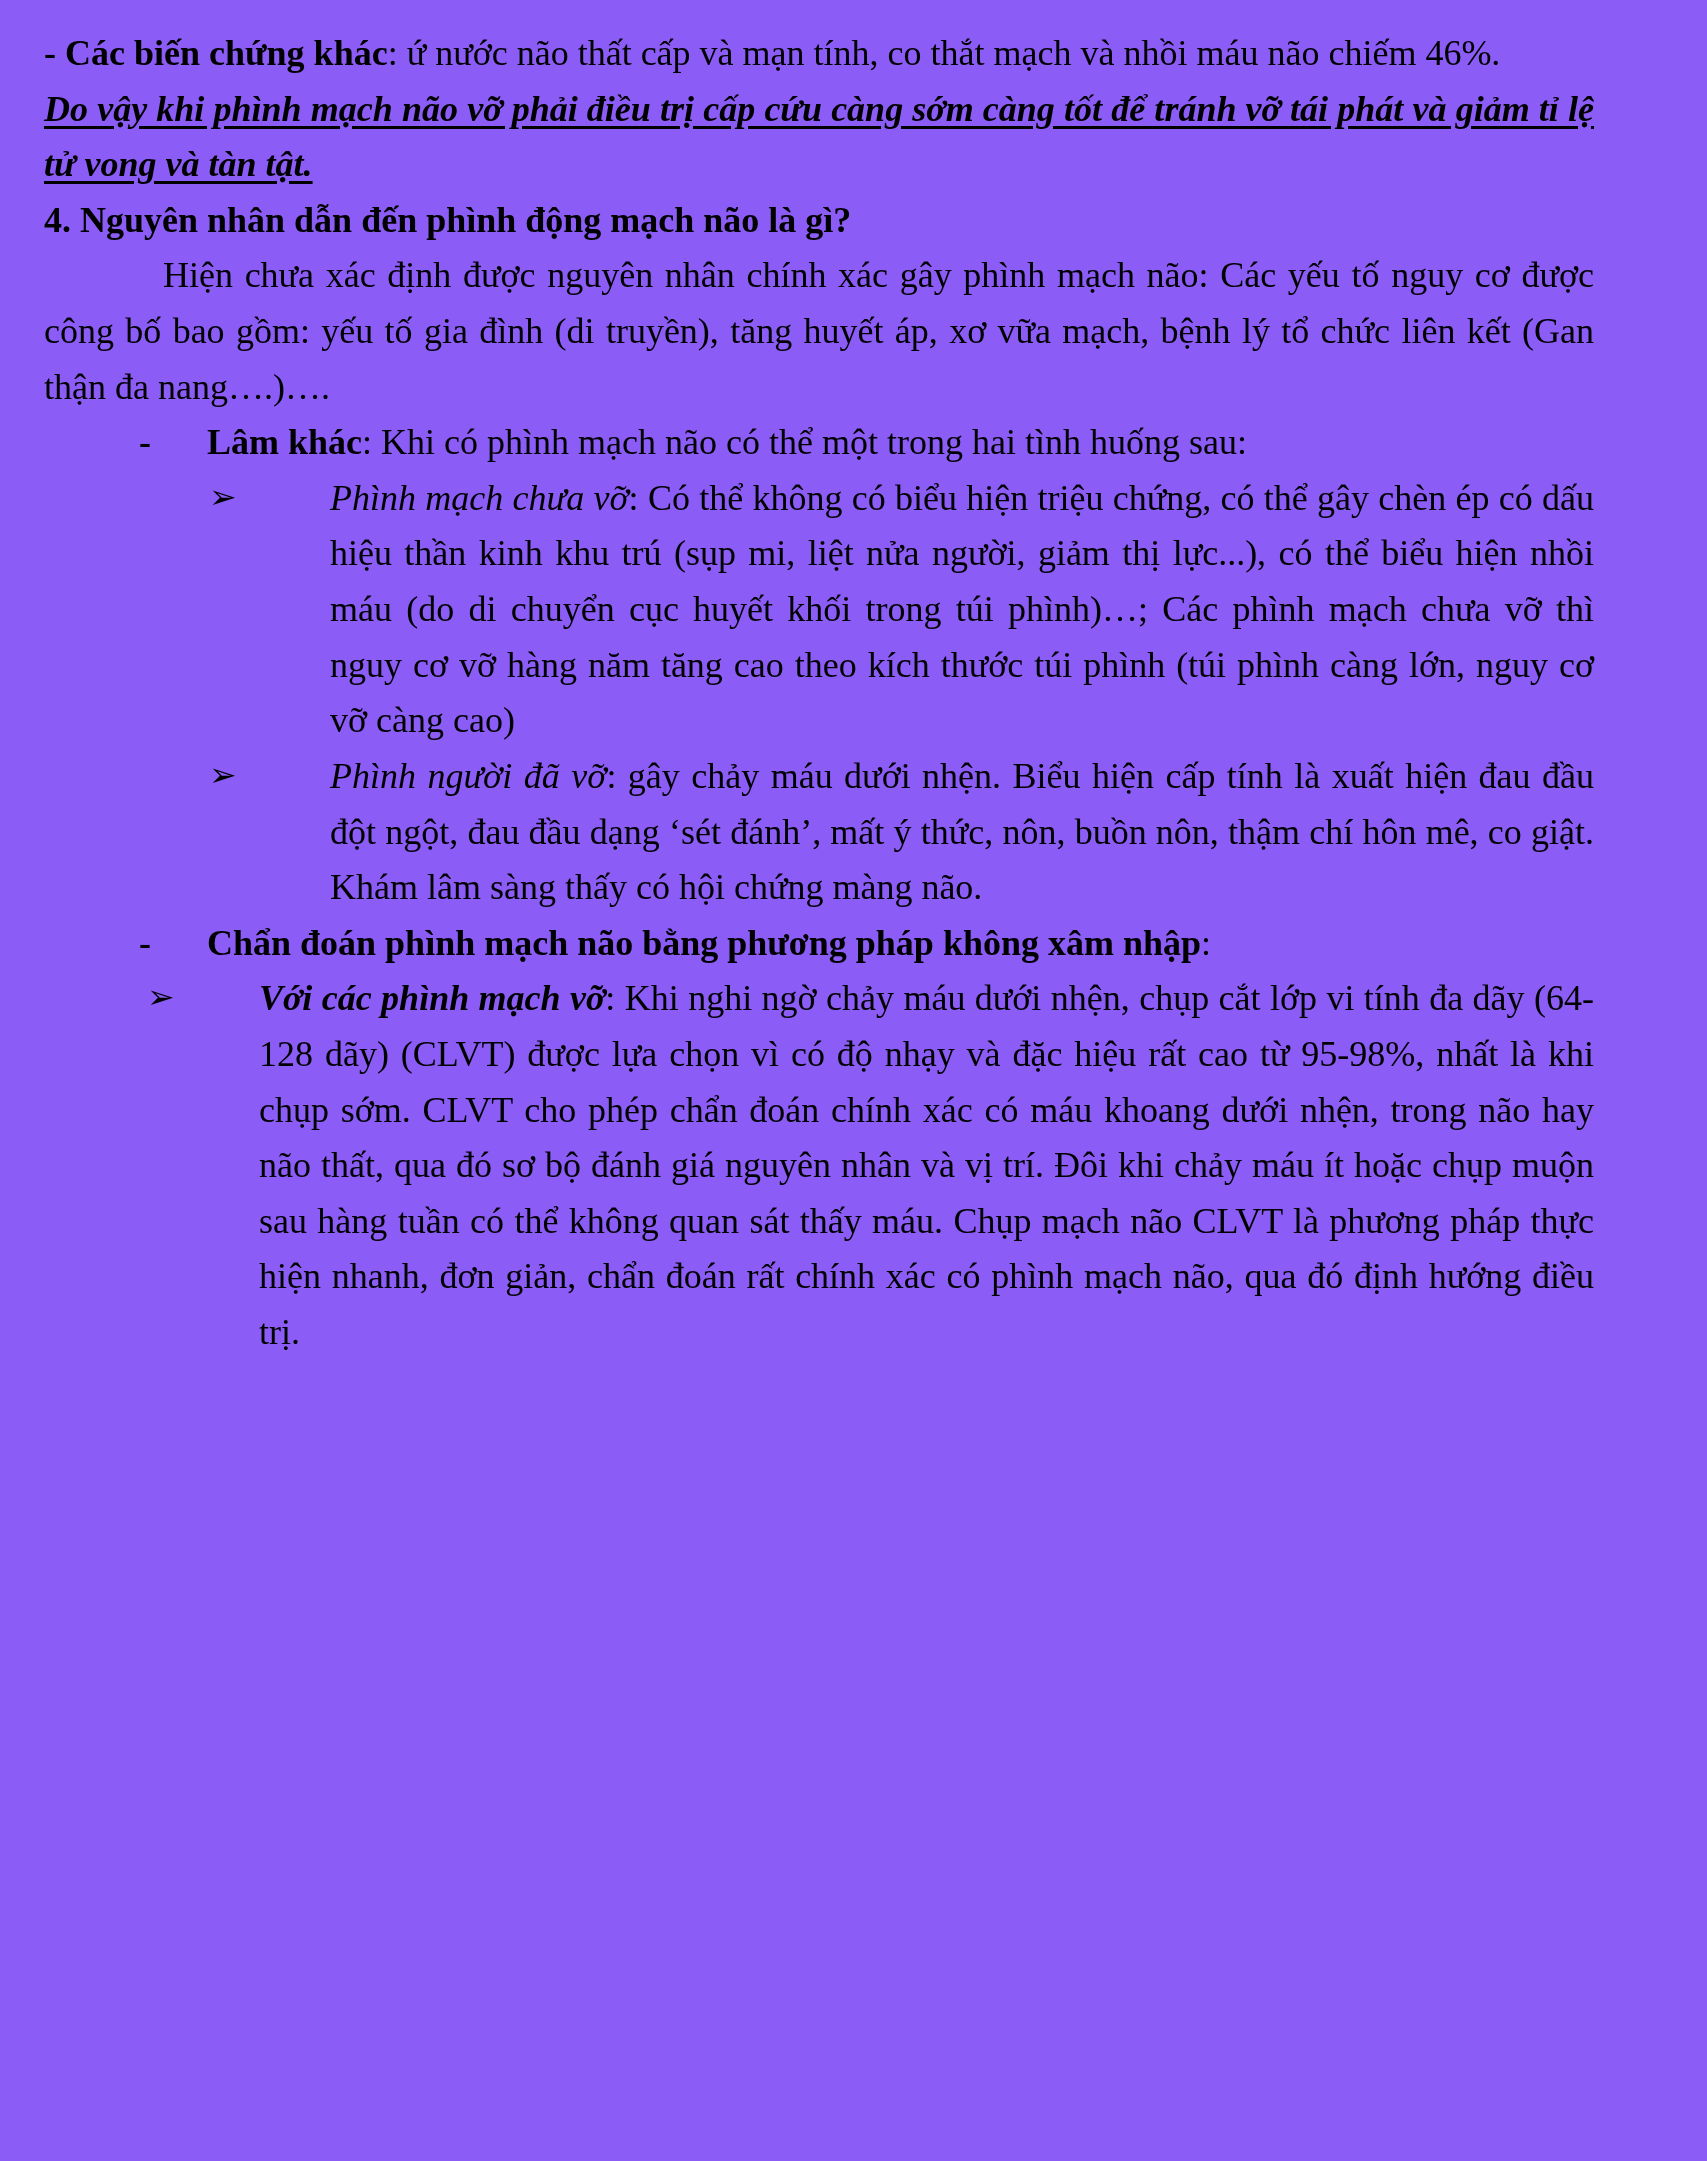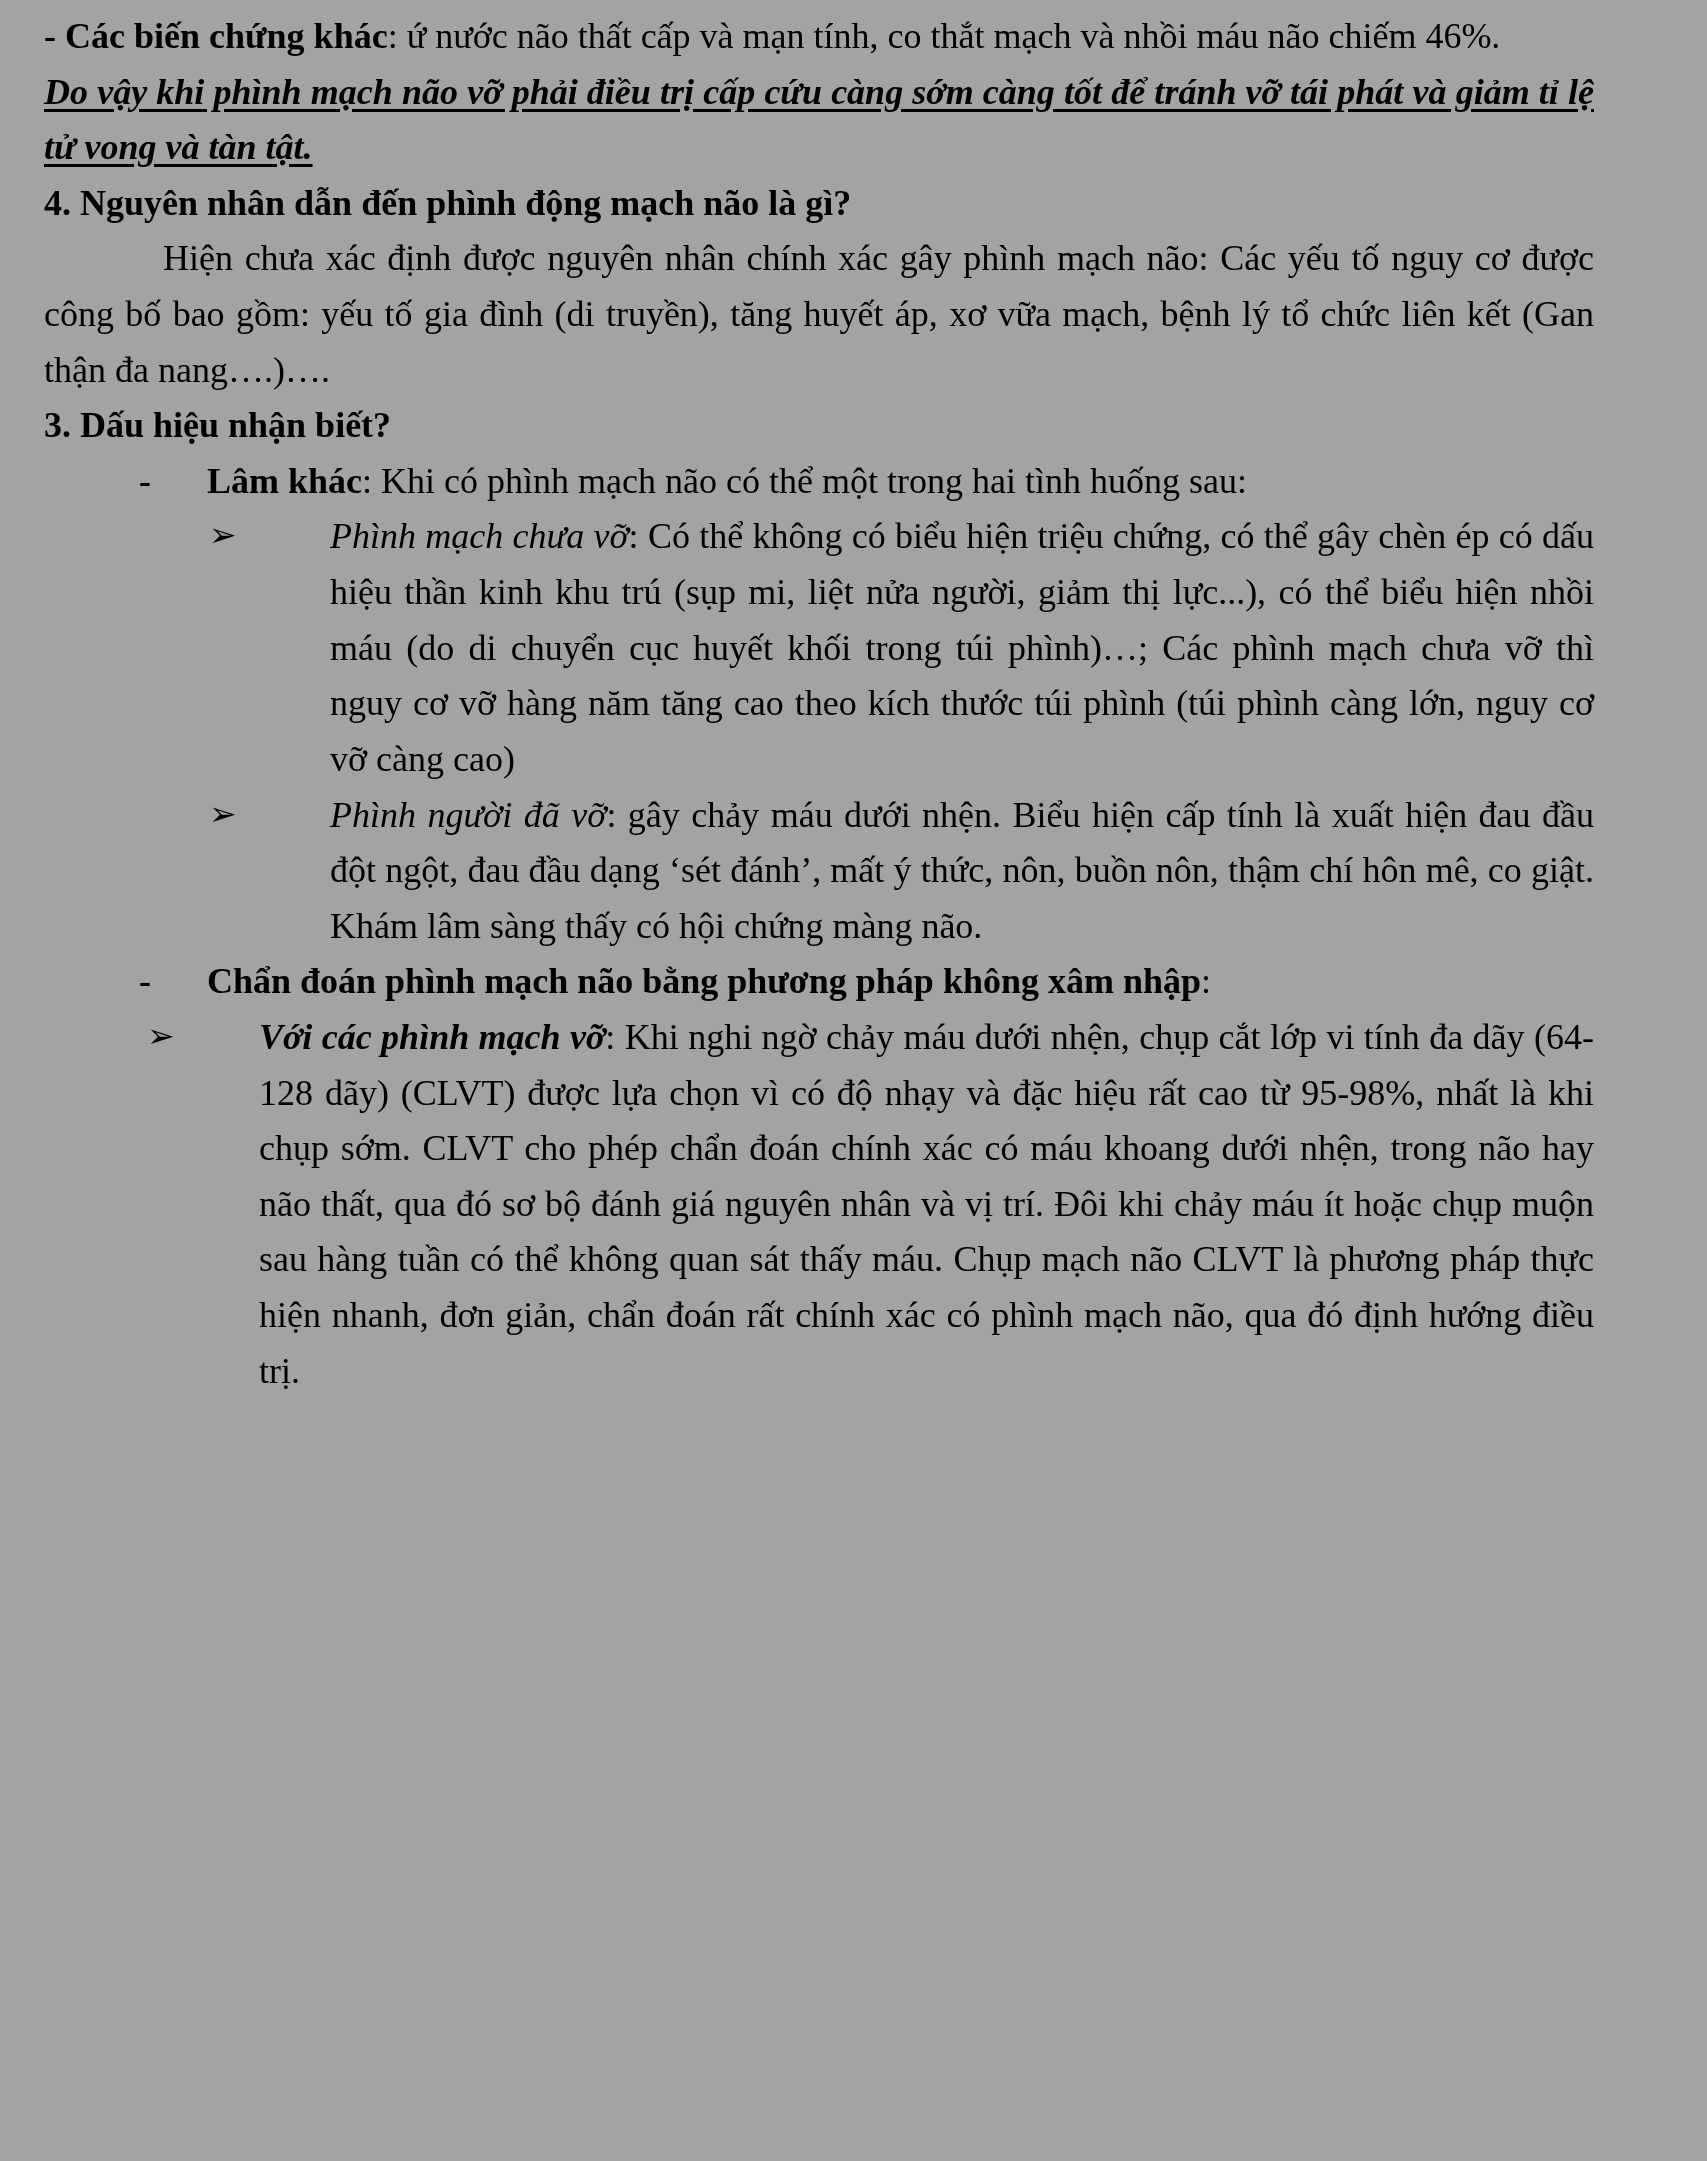--- a/index.html
+++ b/index.html
@@ -8,23 +8,23 @@
     background: #ffffff;
   }
   body {
     font-family: "Liberation Serif", "DejaVu Serif", serif;
     color: #000000;
   }
   .page {
     position: relative;
     width: 1708px;
     height: 2161px;
-    background: #a3a3a3;
+    background: #8b5cf6;
     box-sizing: border-box;
-    padding: 9px 114px 0 44px;
+    padding: 26px 114px 0 44px;
     overflow: hidden;
   }
   .doc {
     font-size: 36px;
     line-height: 1.545;
     text-align: justify;
     text-justify: inter-word;
   }
 
   
@@ -94,21 +94,20 @@
   <div class="doc">
 
     <p class="block"><span class="b">- Các biến chứng khác</span><span>: ứ nước não thất cấp và mạn tính, co thắt mạch và nhồi máu não chiếm 46%.</span></p>
 
     <p class="block"><span class="biu">Do vậy khi phình mạch não vỡ phải điều trị cấp cứu càng sớm càng tốt để tránh vỡ tái phát và giảm tỉ lệ tử vong và tàn tật.</span></p>
 
     <p class="block"><span class="b">4. Nguyên nhân dẫn đến phình động mạch não là gì?</span></p>
 
     <p class="block indent-first"><span>Hiện chưa xác định được nguyên nhân chính xác gây phình mạch não: Các yếu tố nguy cơ được công bố bao gồm: yếu tố gia đình (di truyền), tăng huyết áp, xơ vữa mạch, bệnh lý tổ chức liên kết (Gan thận đa nang….)….</span></p>
 
-    <p class="block"><span class="b">3. Dấu hiệu nhận biết?</span></p>
 
     <p class="lvl1 nojust"><span class="marker-dash">-</span><span class="b">Lâm khác</span><span>: Khi có phình mạch não có thể một trong hai tình huống sau:</span></p>
 
     <p class="lvl2"><span class="marker-arrow">➢</span><span class="i">Phình mạch chưa vỡ</span><span>: Có thể không có biểu hiện triệu chứng, có thể gây chèn ép có dấu hiệu thần kinh khu trú (sụp mi, liệt nửa người, giảm thị lực...), có thể biểu hiện nhồi máu (do di chuyển cục huyết khối trong túi phình)…; Các phình mạch chưa vỡ thì nguy cơ vỡ hàng năm tăng cao theo kích thước túi phình (túi phình càng lớn, nguy cơ vỡ càng cao)</span></p>
 
     <p class="lvl2"><span class="marker-arrow">➢</span><span class="i">Phình người đã vỡ</span><span>: gây chảy máu dưới nhện. Biểu hiện cấp tính là xuất hiện đau đầu đột ngột, đau đầu dạng ‘sét đánh’, mất ý thức, nôn, buồn nôn, thậm chí hôn mê, co giật. Khám lâm sàng thấy có hội chứng màng não.</span></p>
 
     <p class="lvl1 nojust"><span class="marker-dash">-</span><span class="b">Chẩn đoán phình mạch não bằng phương pháp không xâm nhập</span><span>:</span></p>
 
     <p class="lvl2b"><span class="marker-arrow">➢</span><span class="bi">Với các phình mạch vỡ</span><span>: Khi nghi ngờ chảy máu dưới nhện, chụp cắt lớp vi tính đa dãy (64-128 dãy) (CLVT) được lựa chọn vì có độ nhạy và đặc hiệu rất cao từ 95-98%, nhất là khi chụp sớm. CLVT cho phép chẩn đoán chính xác có máu khoang dưới nhện, trong não hay não thất, qua đó sơ bộ đánh giá nguyên nhân và vị trí. Đôi khi chảy máu ít hoặc chụp muộn sau hàng tuần có thể không quan sát thấy máu. Chụp mạch não CLVT là phương pháp thực hiện nhanh, đơn giản, chẩn đoán rất chính xác có phình mạch não, qua đó định hướng điều trị.</span></p>

